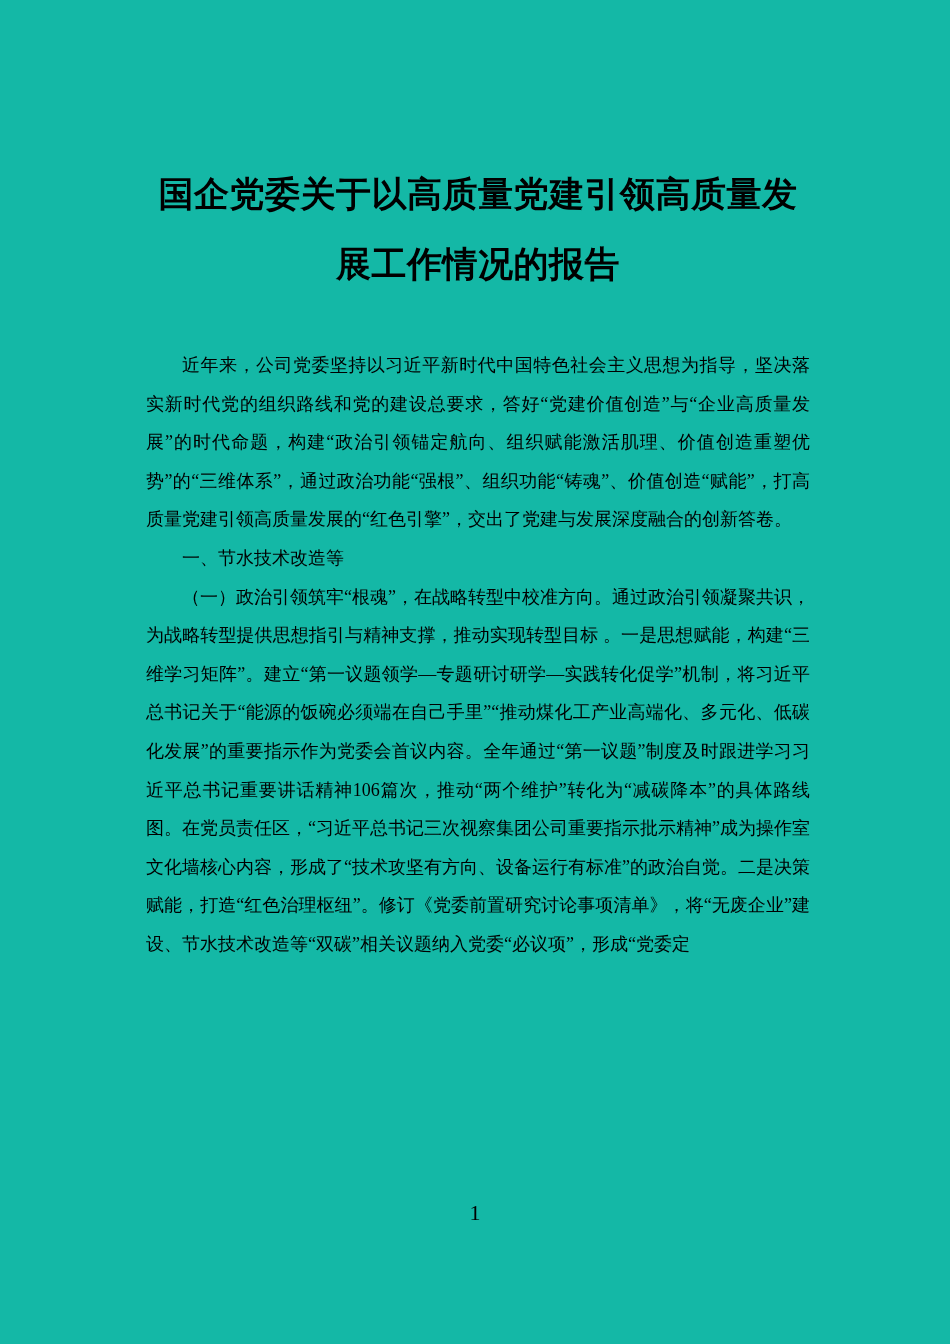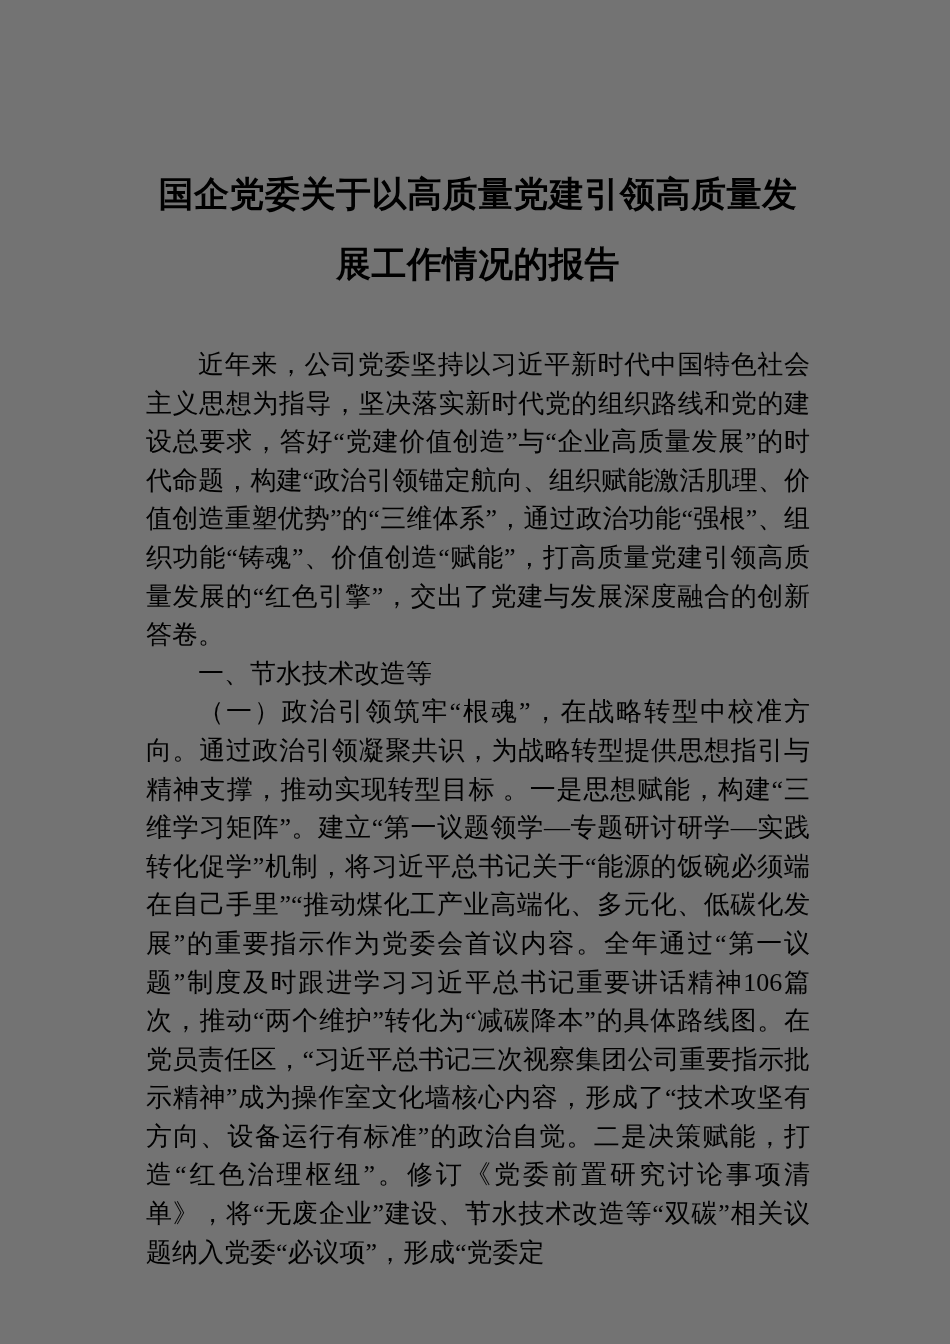--- a/index.html
+++ b/index.html
@@ -6,37 +6,37 @@
       margin: 0;
       padding: 0;
       background: #ffffff;
       font-family: "Liberation Serif", serif;
     }
     .page {
       position: relative;
       width: 950px;
       height: 1344px;
       margin: 0 auto;
-      background: #737373;
+      background: #14b8a6;
       box-sizing: border-box;
       padding: 160px 140px 0 146px;
       color: #1a1a1a;
       overflow: hidden;
     }
     .doc-title {
       margin: 0 0 46px 0;
       font-size: 35px;
       font-weight: bold;
       line-height: 70px;
       text-align: center;
       color: #000000;
       letter-spacing: 0.5px;
     }
     .doc-body {
-      font-size: 26px;
+      font-size: 18px;
       line-height: 38.6px;
       text-align: justify;
       color: #000000;
     }
     .doc-body p {
       margin: 0;
       text-indent: 2em;
       word-break: break-all;
     }
     .page-number {

